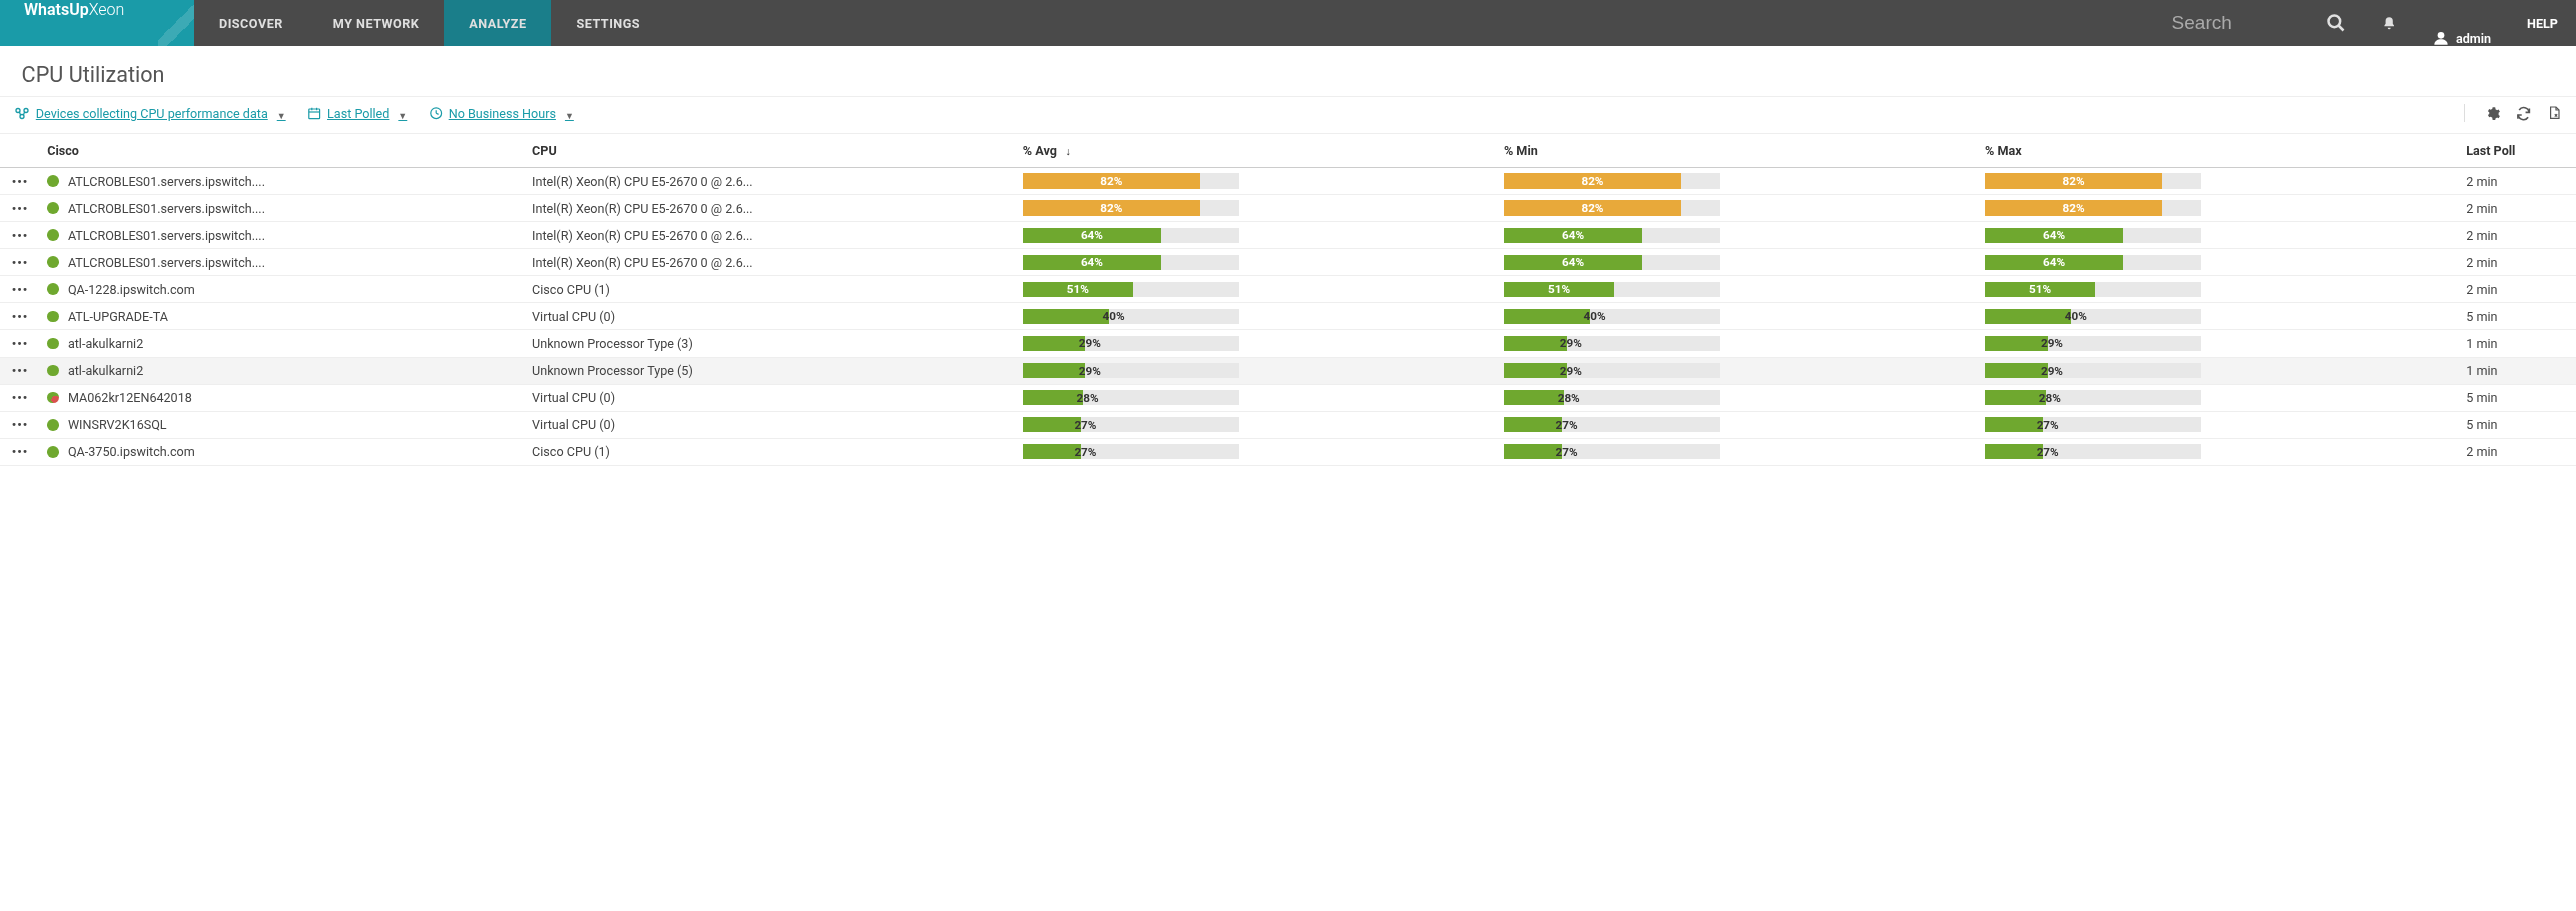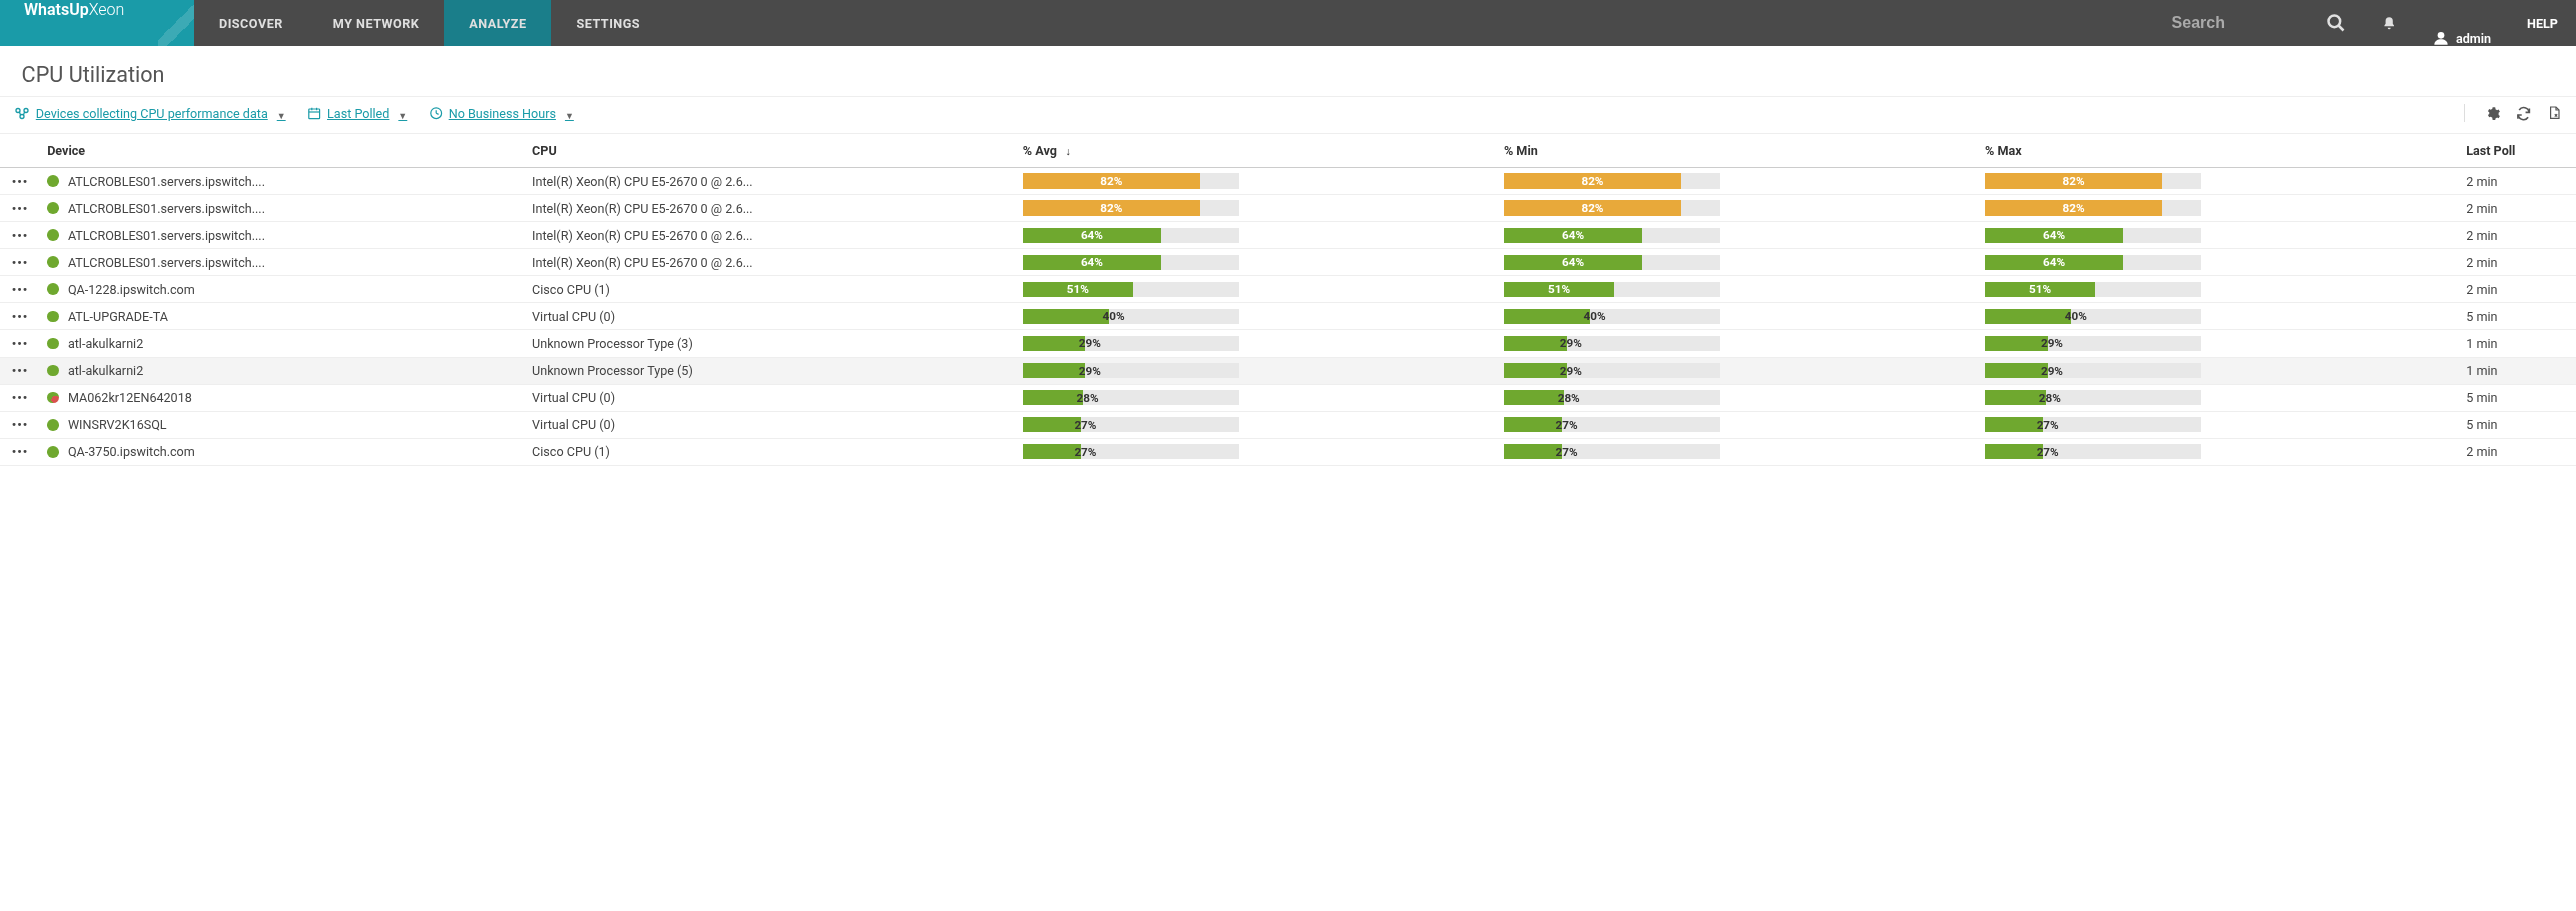--- a/index.html
+++ b/index.html
@@ -65,24 +65,23 @@
     }
     .search-box {
       display: flex;
       align-items: center;
       padding: 0 10.8px;
     }
     .search-input {
       background: transparent;
       border: none;
       color: #ccc;
-      font-size: 16px;
+      font-size: 19px;
       outline: none;
       width: 126px;
-      font-weight: bold;
     }
     .search-input::placeholder {
       color: #aaa;
     }
     .nav-icon {
       display: flex;
       align-items: center;
       justify-content: center;
       padding: 0 18px;
       cursor: pointer;
@@ -350,21 +349,21 @@
           <path d="M13 15l4 4M17 15l-4 4" stroke-width="2"></path>
         </svg>
     </span>
   </div>
 </div>
 
 <table class="table">
   <thead>
     <tr>
       <th></th>
-      <th class="th-device"><span>Device</span></th>
+      <th class="th-device"><span>Cisco</span></th>
       <th><span>CPU</span></th>
       <th>
         <span>% Avg</span>
         <span class="sort-indicator">↓</span>
       </th>
       <th><span>% Min</span></th>
       <th><span>% Max</span></th>
       <th class="col-lastpoll"><span>Last Poll</span></th>
     </tr>
   </thead>

